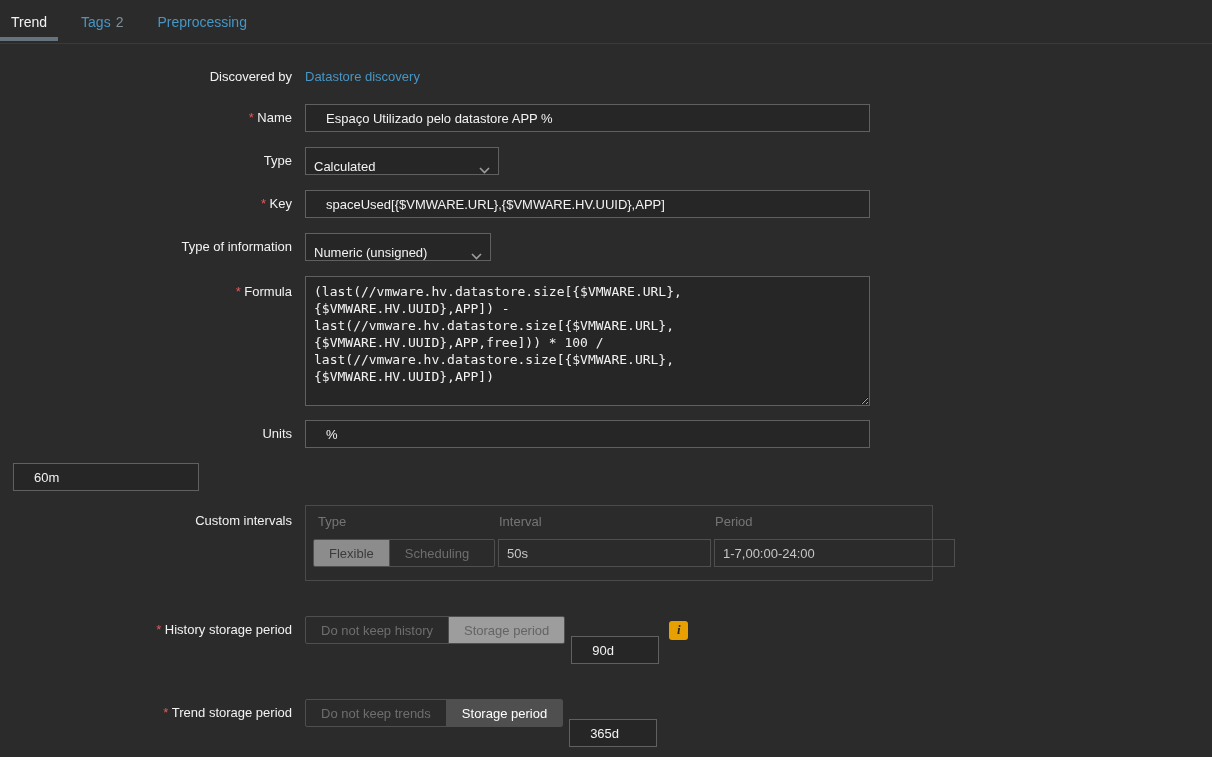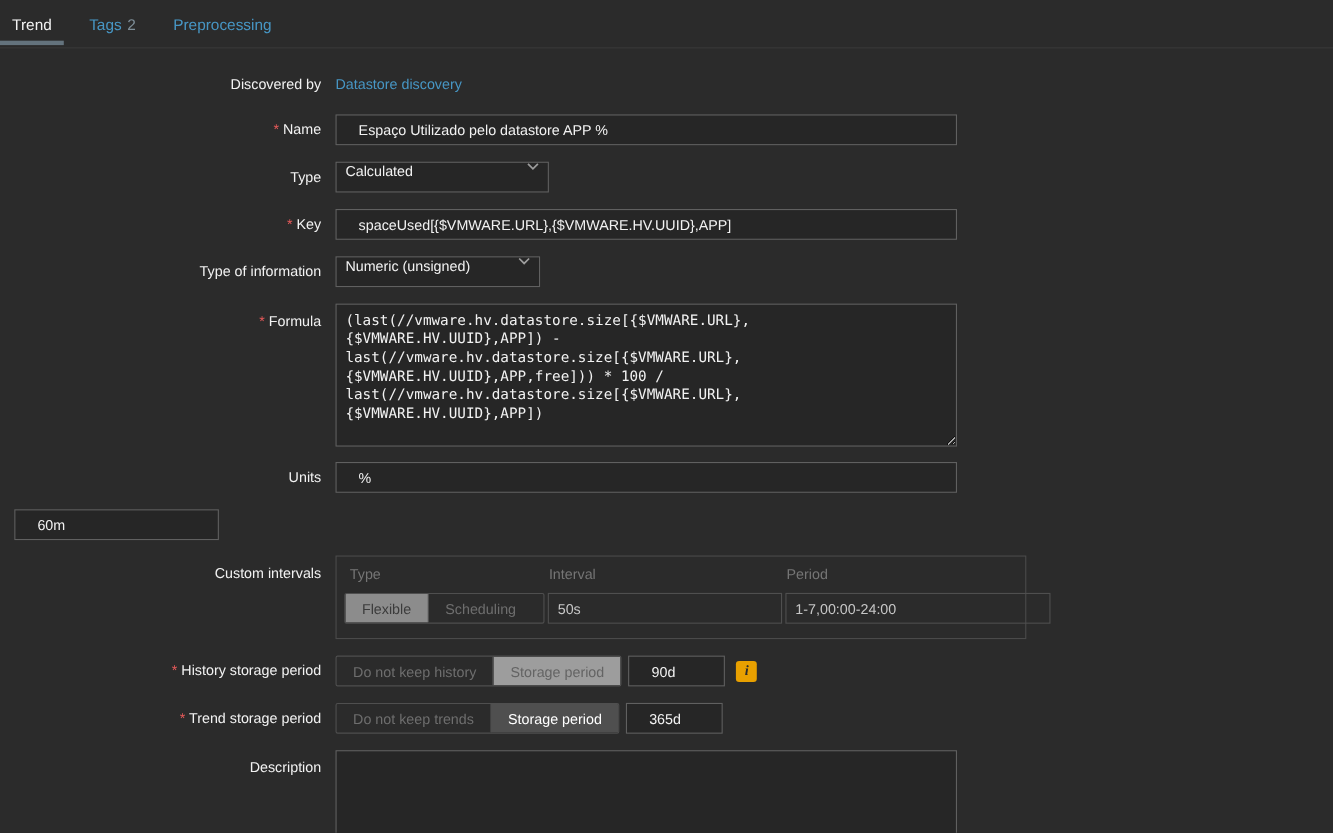--- a/index.html
+++ b/index.html
@@ -75,21 +75,21 @@
     line-height: 17px;
     white-space: pre;
   }
   .textarea.desc { height: 128px; font-family: "Liberation Sans", sans-serif; }
 
   .select {
     background: #262626;
     border: 1px solid #606060;
     height: 28px;
     display: flex;
-    align-items: flex-start;
+    align-items: flex-end;
     justify-content: space-between;
     padding: 0 8px;
     cursor: pointer;
   }
   .select svg { flex: 0 0 auto; margin-left: 8px; }
 
   .link-text { color: #4796c4; cursor: pointer; line-height: 20px; }
   .plain-row .lbl { line-height: 20px; }
   .plain-row { margin-bottom: 17px; }
 
@@ -137,21 +137,21 @@
     font-size: 13px;
     height: 28px;
     padding: 0 8px;
     outline: none;
   }
   .c2 .dim-input { width: 213px; }
   .c3 .dim-input { width: 241px; }
   .c1 .seg { width: 182px; }
   .c1 .seg .seg-btn { flex: 0 0 auto; }
 
-  .gap6  { margin-left: 6px; }
+  .gap6  { margin-left: 6px; margin-top: 40px; }
   .gap10 { margin-left: 10px; }
 
   .info-icon {
     display: inline-flex;
     align-items: center;
     justify-content: center;
     width: 19px;
     height: 19px;
     border-radius: 3px;
     background: #e8a000;

